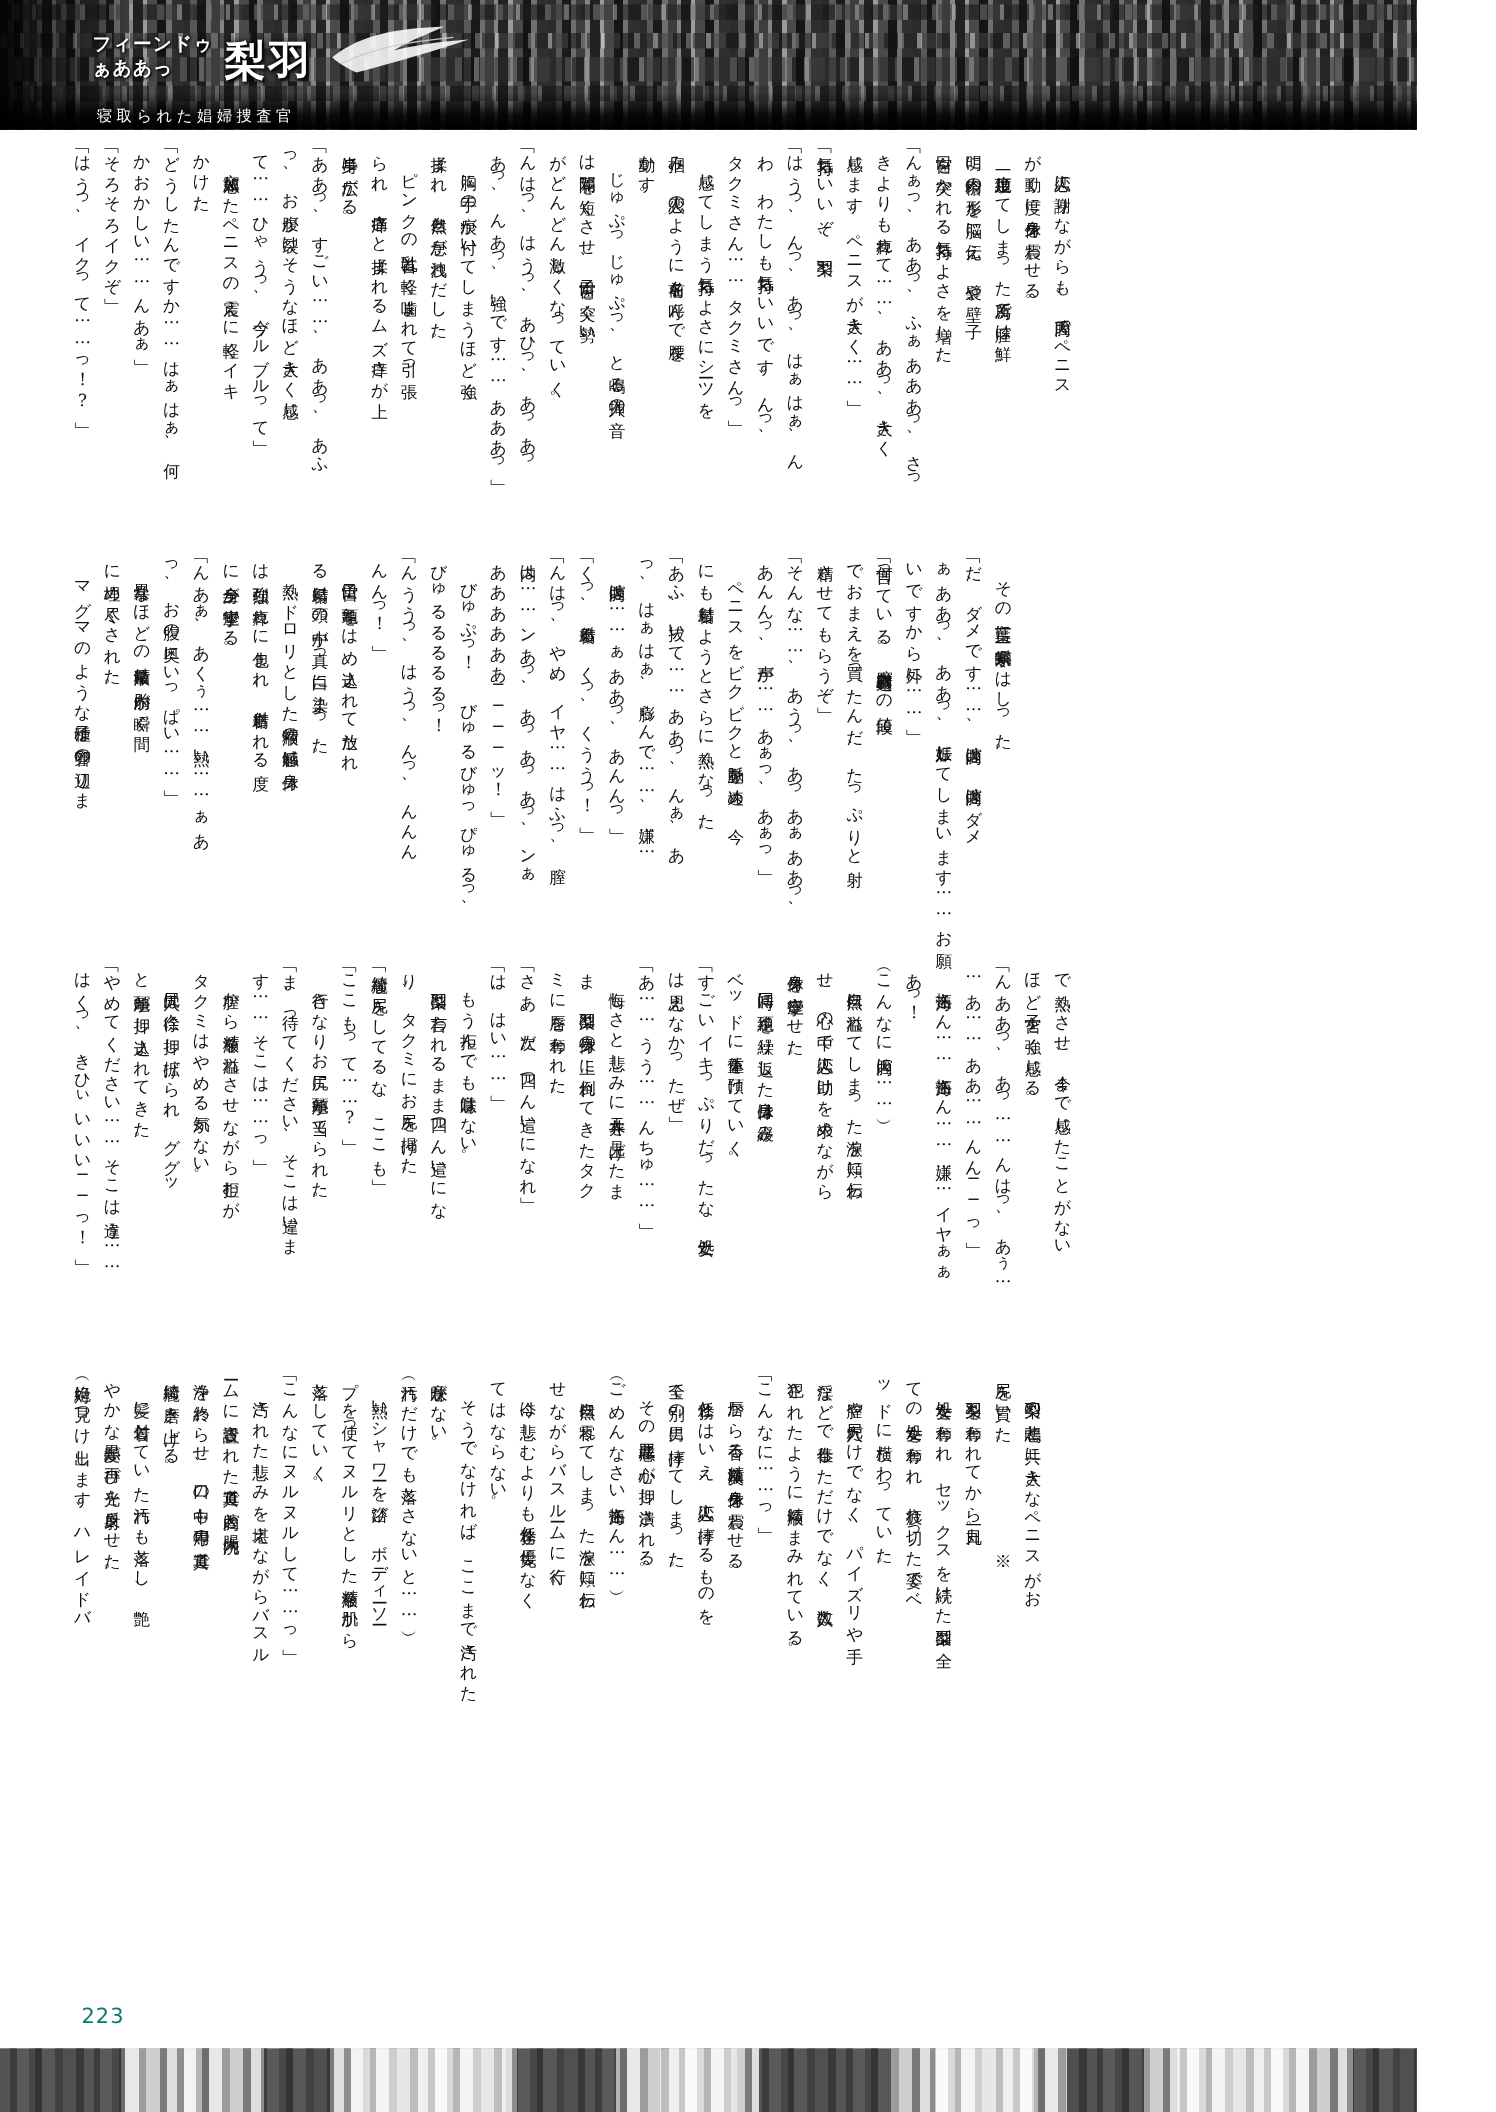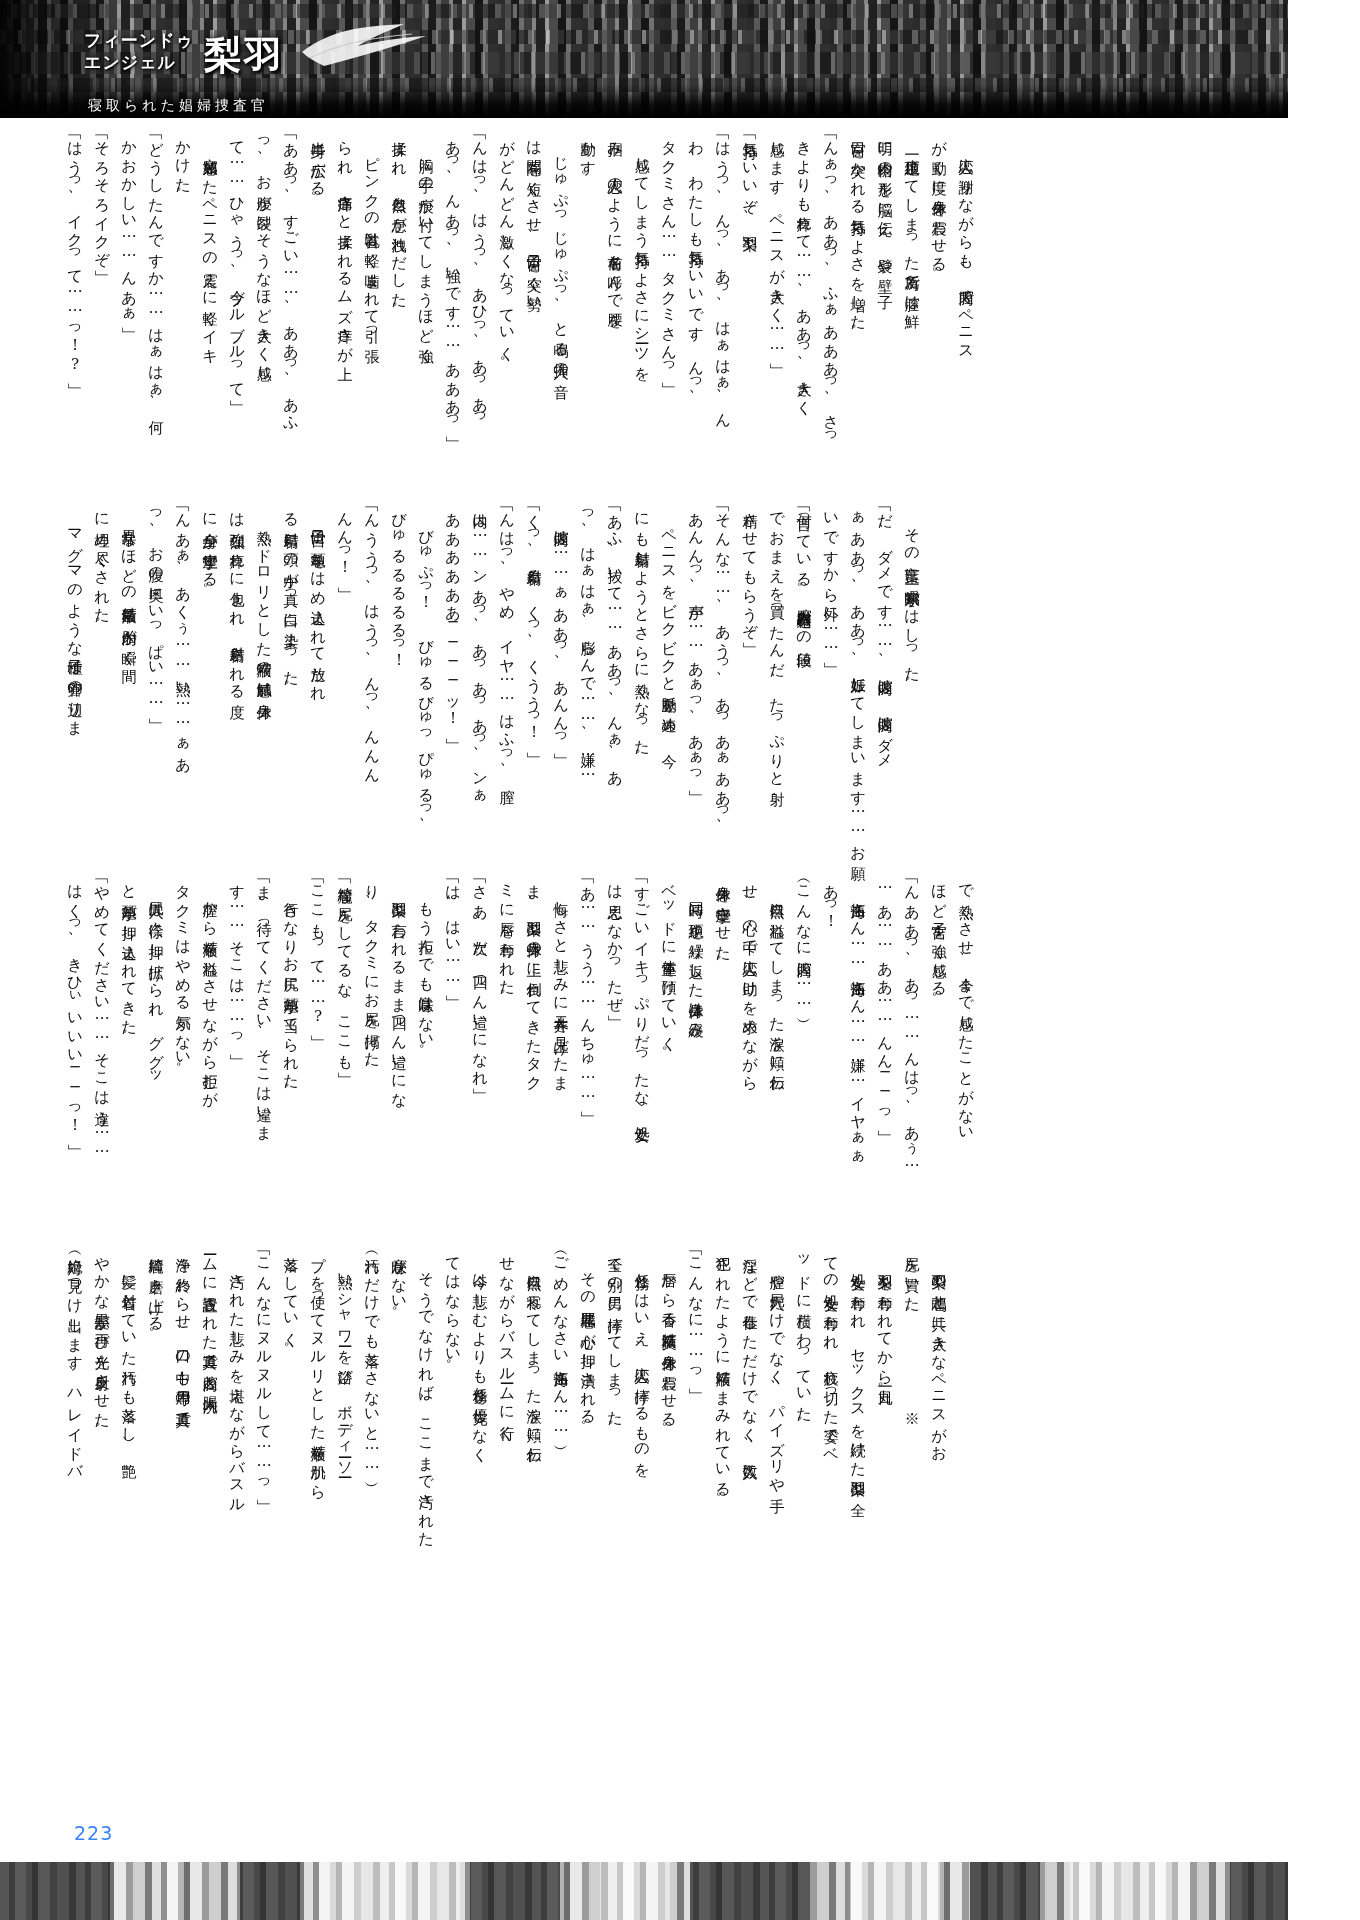--- a/index.html
+++ b/index.html
@@ -144,21 +144,21 @@
   #blk2 { left: 0;   top: 372px;height: 360px; }
   #blk3 { left: 0;   top: 744px;height: 360px; }
   #blk4 { left: 0;   top: 1116px;height: 360px; }
 
   .page-number {
     position: absolute;
     left: 74px;
     top: 1822px;
     font-family: "DejaVu Sans", sans-serif;
     font-size: 19px;
-    color: #3b82f6;
+    color: #0f766e;
     letter-spacing: 1px;
   }
 
   
   .footer-band {
     position: absolute;
     left: 0;
     bottom: 0;
     width: 1360px;
     height: 58px;
@@ -202,21 +202,21 @@
 
     <svg class="wing" viewBox="0 0 130 46">
       <path d="M2 30 C30 8, 62 4, 104 2 C86 10, 70 16, 58 24 C74 20, 96 16, 126 14 C96 24, 62 34, 24 44 C16 40, 8 36, 2 30 Z" fill="#ffffff" opacity="0.92"></path>
       <path d="M10 36 C38 22, 70 16, 112 12" stroke="#cfcfcf" stroke-width="1" fill="none"></path>
     </svg>
 
     <div class="title-block">
       <div class="title-row">
         <div>
           <div class="title-kana">フィーンドゥ</div>
-          <div class="title-kana">エンジェル</div>
+          <div class="title-kana">ぁああっ</div>
         </div>
         <div class="title-main">梨羽</div>
       </div>
       <div class="title-sub">寝取られた娼婦捜査官</div>
     </div>
   </div>
 
   <div class="body-area">
     <div class="blk col-group" id="blk1">
         <div class="vcol">　恋人に謝りながらも、膣内でペニス</div>

